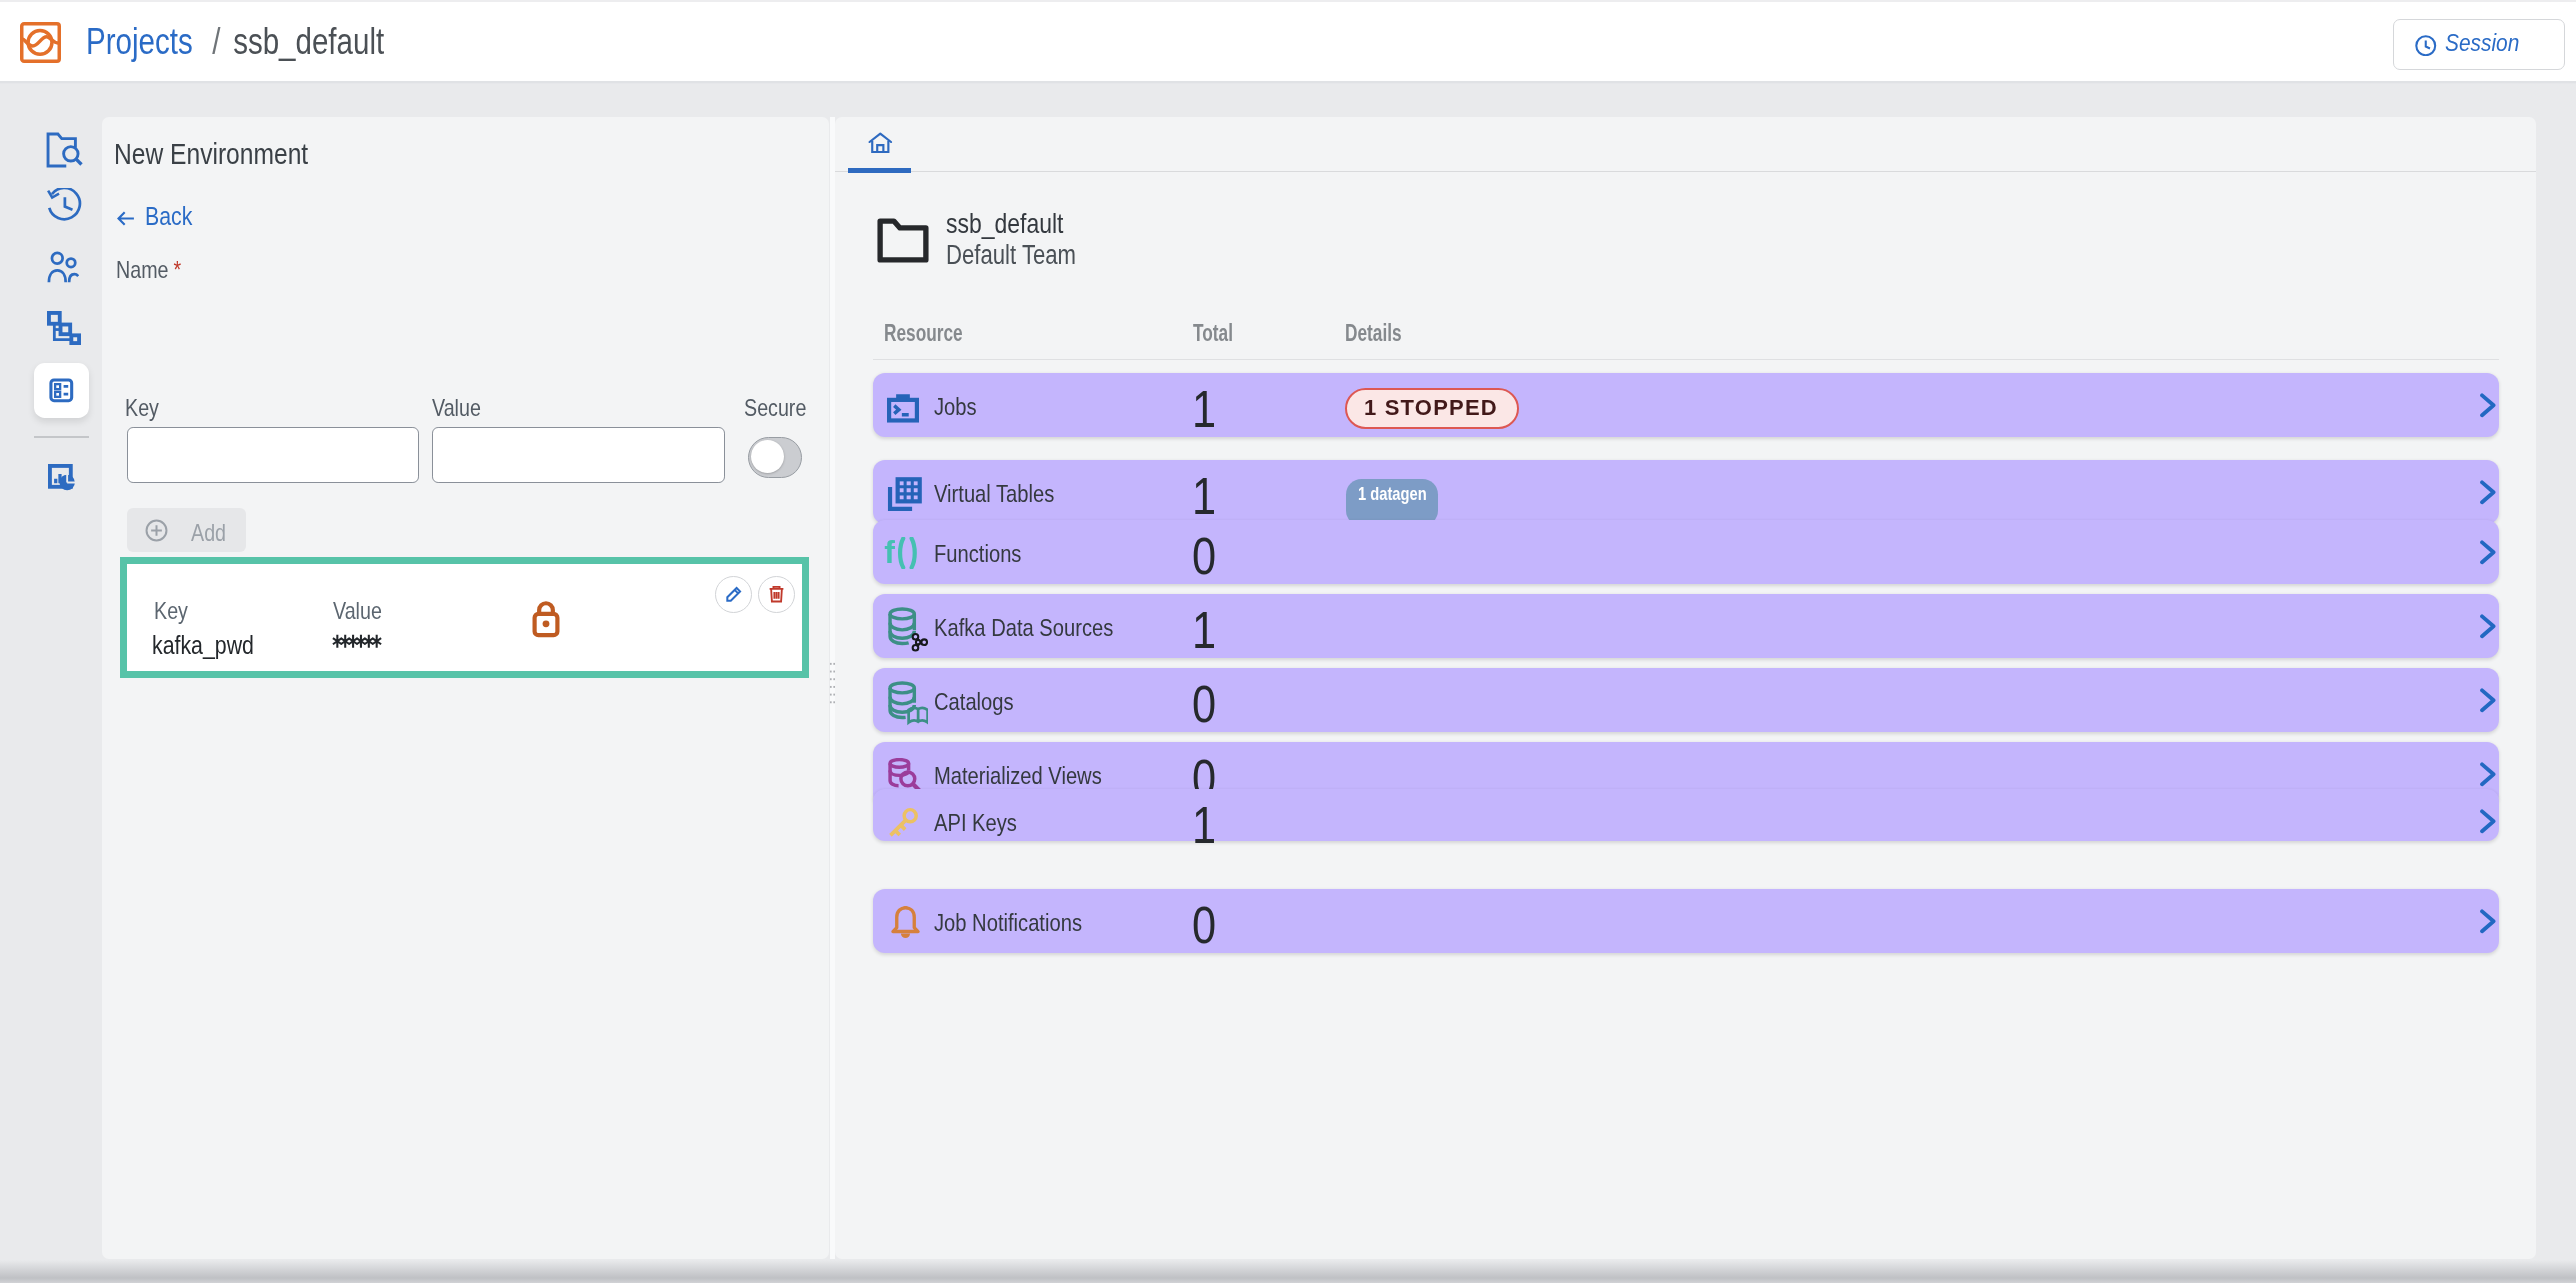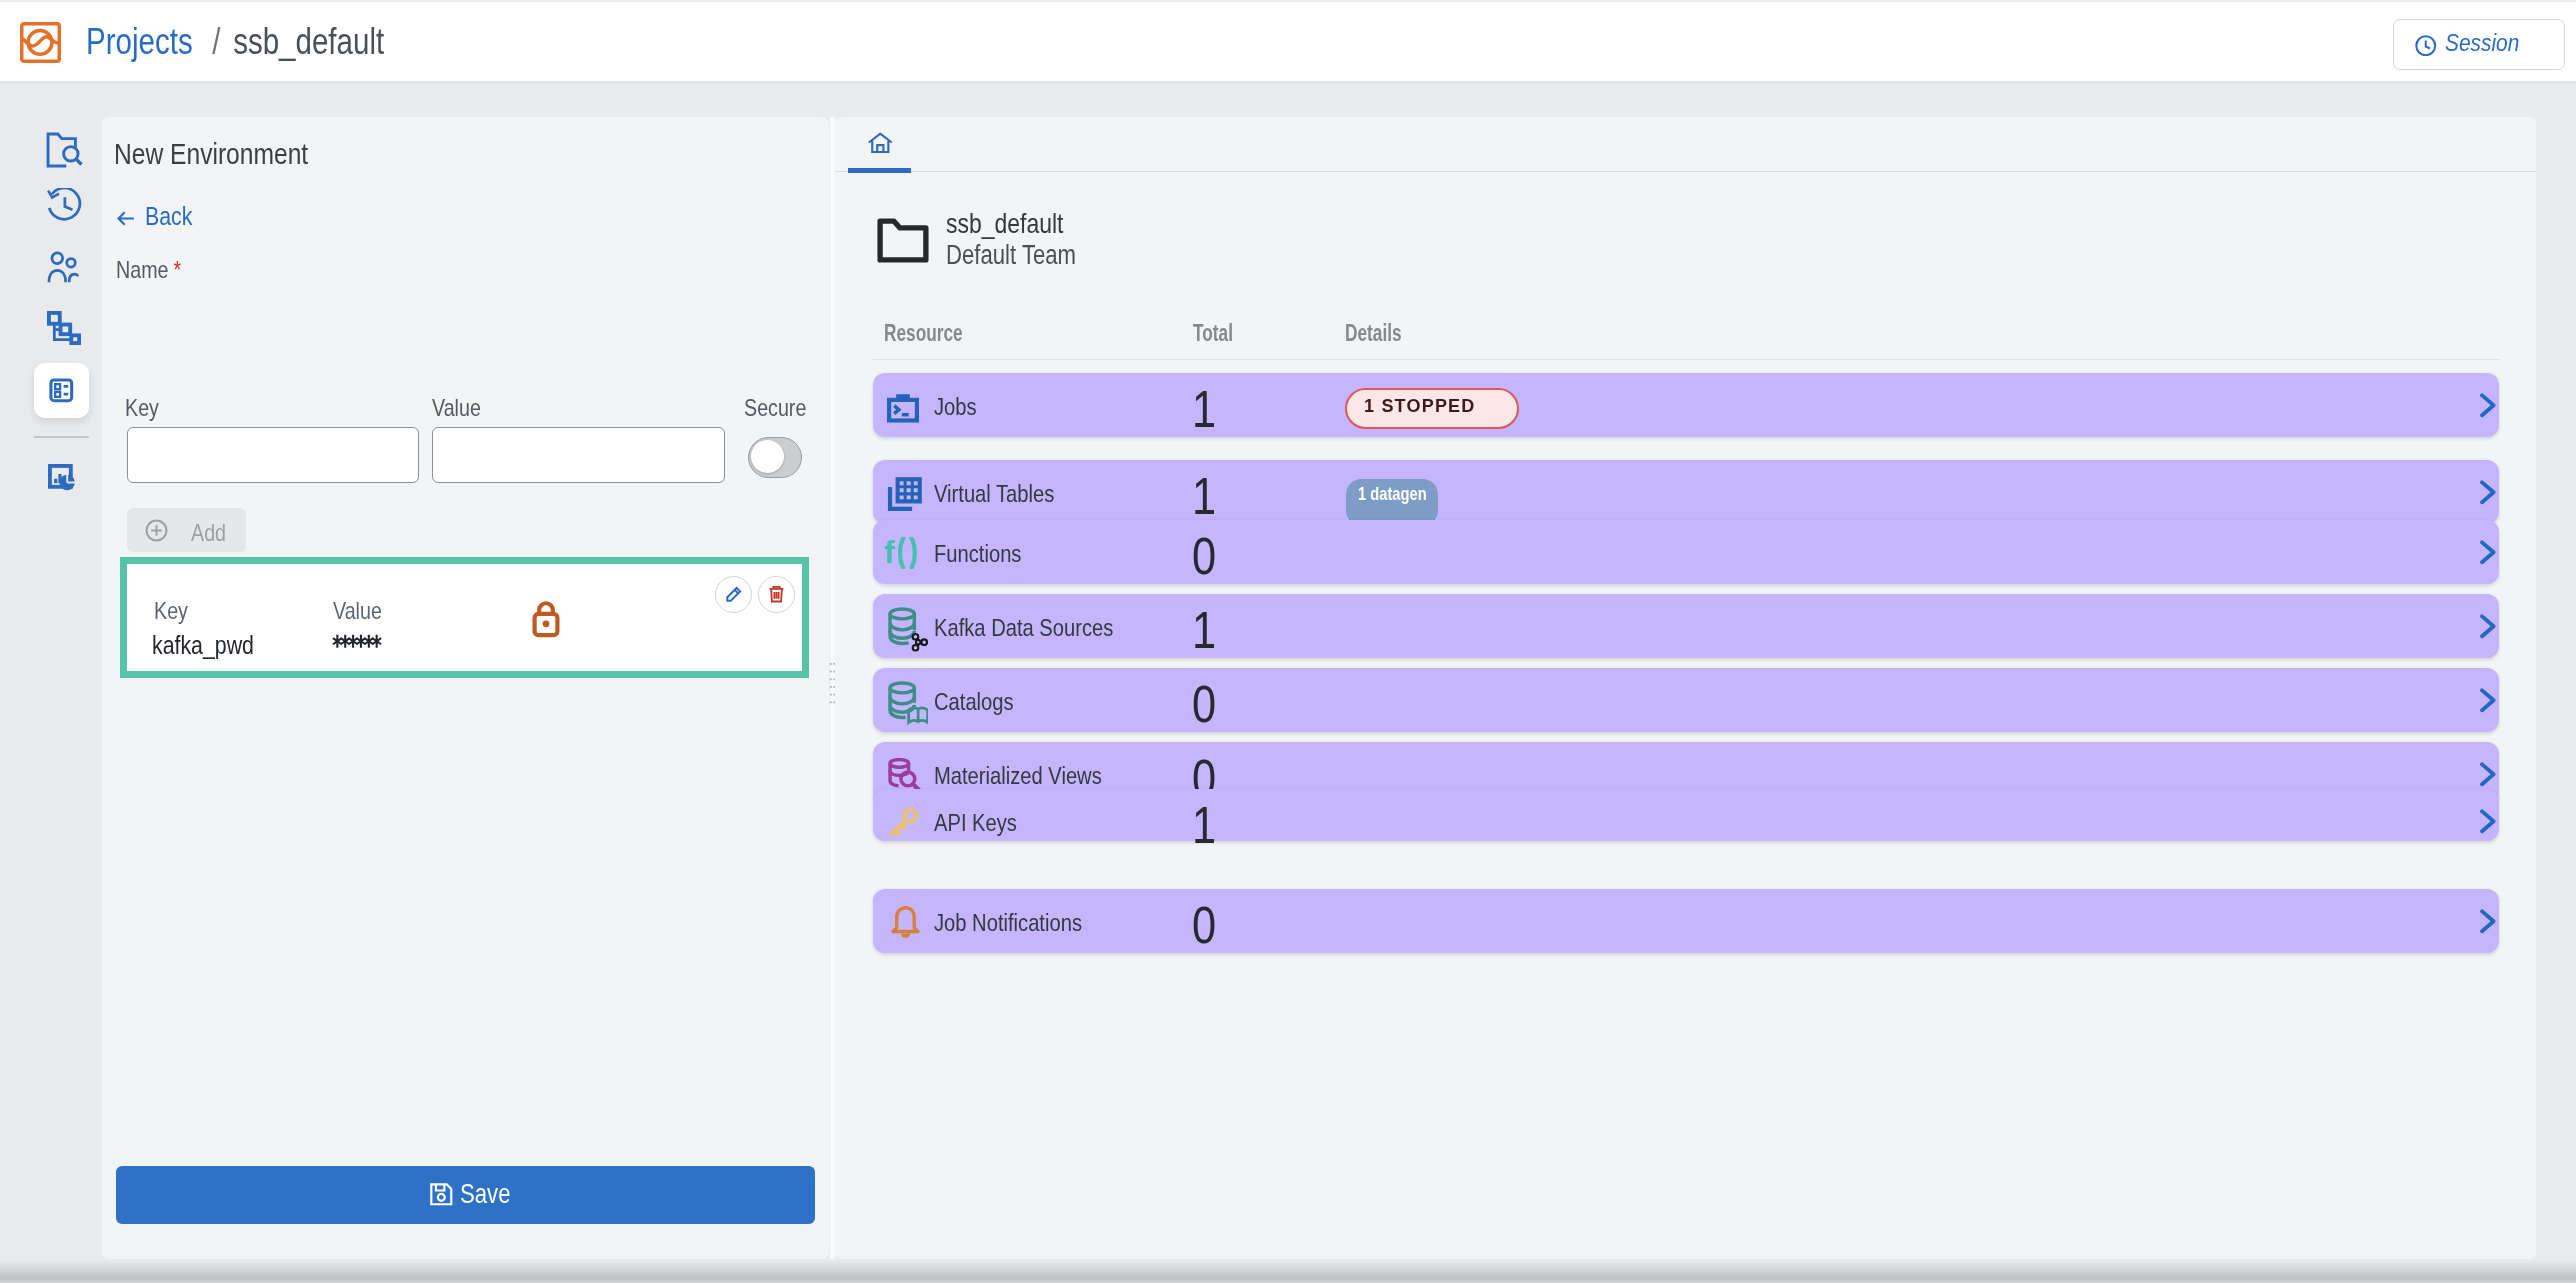--- a/index.html
+++ b/index.html
@@ -65,21 +65,21 @@
 #th-resource { left:49px; }
 #th-total { left:358px; }
 #th-details { left:510px; }
 #theadline { position:absolute; left:38px; top:242px; width:1626px; height:0.8px; background:#dfe0e2; }
 .row { position:absolute; left:38px; width:1626px; background:#c4b5fd; border-radius:12px; box-shadow:0 1.5px 3.8px rgba(0,0,0,0.13); }
 .rowlabel { position:absolute; left:61px; top:22px; font-size:24.6px; color:#34393f; white-space:nowrap; transform:scaleX(0.82); transform-origin:0 0; }
 .rownum { position:absolute; left:319px; top:10.7px; font-size:51px; color:#26292d; transform:scaleX(0.85); transform-origin:0 0; }
 .rowicon { position:absolute; left:14px; }
 .chev { position:absolute; left:1606px; }
 #pill-stopped { position:absolute; left:472px; top:14.6px; width:174px; height:41px; background:#fbe7e6; border:2.3px solid #dd5853; border-radius:21px; }
-#pill-stopped .txt { position:absolute; left:17px; top:7px; font-size:18px; font-weight:bold; color:#42191a; letter-spacing:1.2px; white-space:nowrap; }
+#pill-stopped .txt { position:absolute; left:17px; top:7px; font-size:22px; font-weight:bold; color:#42191a; letter-spacing:1.2px; white-space:nowrap; }
 #pill-datagen { position:absolute; left:473px; top:19px; width:92px; height:47px; background:#7d9cc6; border-radius:15.4px; }
 #pill-datagen .txt { position:absolute; left:12.3px; top:6.1px; font-size:18.4px; font-weight:bold; color:#fff; white-space:nowrap; transform:scaleX(0.8); transform-origin:0 0; }
 
 
 #row1{top:256px;height:64px}
 #row2{top:343px;height:64px}
 #row3{top:403px;height:64px}
 #row4{top:477px;height:64px}
 #row5{top:551px;height:64px}
 #row6{top:625px;height:64px}
@@ -203,28 +203,20 @@
       </svg>
     </div>
     <div class="circbtn" id="btn-del">
       <svg class="abs" style="left:9.2px;top:8.4px" width="17" height="18.4" viewBox="0 0 22 24" fill="none" stroke="#c0392b" stroke-width="2.4">
         <path d="M2 5 L20 5 M7 5 L7 2.5 L15 2.5 L15 5"></path>
         <path d="M4 5 L5 21.5 L17 21.5 L18 5"></path>
         <path d="M8.2 9 L8.2 18 M11 9 L11 18 M13.8 9 L13.8 18"></path>
       </svg>
     </div>
   </div>
-  <div id="savebtn">
-    <svg class="abs" style="left:313px;top:16px" width="24.6" height="24.6" viewBox="0 0 32 32" fill="none" stroke="#fff" stroke-width="2.8">
-      <path d="M3 3 L23 3 L29 9 L29 29 L3 29 Z"></path>
-      <path d="M9 3 L9 11 L20 11 L20 3"></path>
-      <circle cx="16" cy="20" r="4.5"></circle>
-    </svg>
-    <div class="txt">Save</div>
-  </div>
 </div>
 
 <div id="vstrip"></div>
 <div id="vdots"></div>
 
 <div id="rightcard">
   <svg class="abs" style="left:33px;top:15.4px" width="24.6" height="21.5" viewBox="0 0 32 28" fill="none" stroke="#2e6ac0" stroke-width="2.8">
     <path d="M2 13 L16 2 L30 13" stroke-linecap="round" stroke-linejoin="round"></path>
     <path d="M5.5 11.5 L5.5 26 L26.5 26 L26.5 11.5"></path>
     <path d="M12 26 L12 17 L20 17 L20 26"></path>

